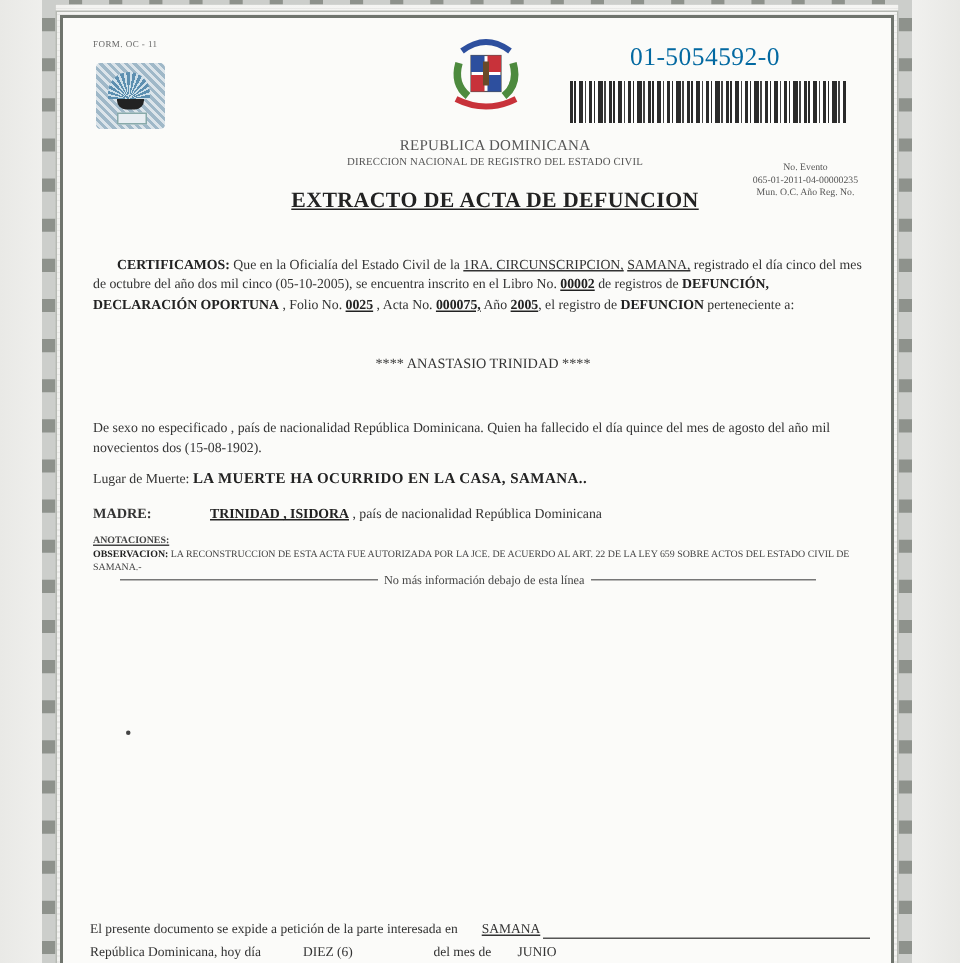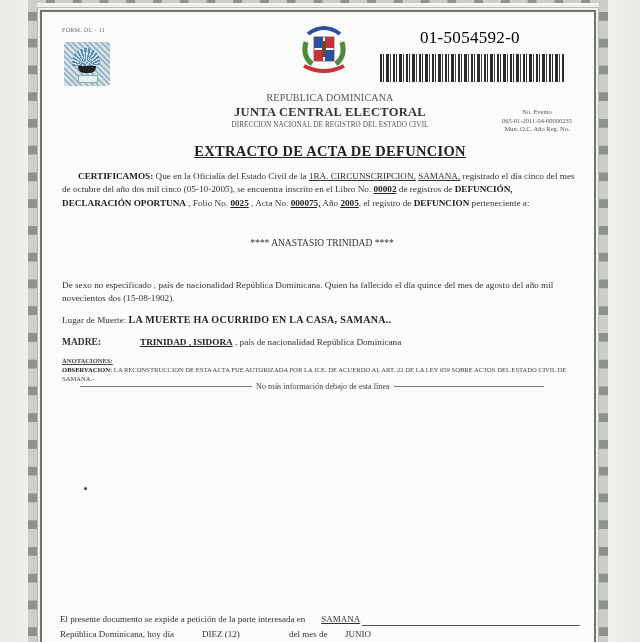--- a/index.html
+++ b/index.html
@@ -44,21 +44,21 @@
   .seal-left .fan {
     position: absolute; left: 8px; top: 6px; width: 28px; height: 18px;
     border-radius: 28px 28px 0 0;
     background: repeating-conic-gradient(from 270deg at 50% 100%, #5d8fb0 0 8deg, #cfe0ea 8deg 14deg);
   }
   .seal-left .boat { position: absolute; left: 14px; top: 24px; width: 18px; height: 7px; background: #222; border-radius: 0 0 6px 6px; }
   .seal-left .txt { position: absolute; left: 14px; top: 33px; width: 18px; height: 6px; background: #e8eef2; border: 1px solid #8aa; }
   .coat {
     left: 298px; top: 24px; width: 52px; height: 50px;
   }
-  .doc-number { left: 420px; top: 28px; font-size: 17px; color: #000000; letter-spacing: 0.3px; }
+  .doc-number { left: 420px; top: 28px; font-size: 17px; color: #0369a1; letter-spacing: 0.3px; }
   .barcode {
     left: 380px; top: 54px; width: 184px; height: 28px;
     background: repeating-linear-gradient(90deg,
       #2b2b2b 0 2px, #fff 2px 3px, #2b2b2b 3px 4px, #fff 4px 6px,
       #2b2b2b 6px 9px, #fff 9px 10px, #444 10px 11px, #fff 11px 13px);
   }
   .hdr-center { left: 180px; top: 92px; width: 300px; text-align: center; }
   .rep { font-size: 10px; letter-spacing: 0.2px; color: #555; }
   .jce { font-size: 12.5px; font-weight: bold; color: #333; margin-top: 2px; letter-spacing: 0.3px; }
   .dir { font-size: 7.2px; color: #555; letter-spacing: 0.1px; margin-top: 1px; }
@@ -112,21 +112,20 @@
     <rect x="24" y="17" width="4" height="16" fill="#6a4a2a"></rect>
     <path d="M6 42 Q26 52 46 42" stroke="#c8323a" stroke-width="4" fill="none"></path>
   </svg>
 </div>
 
 <div class="abs doc-number">01-5054592-0</div>
 <div class="abs barcode"></div>
 
 <div class="abs hdr-center">
   <div class="rep">REPUBLICA DOMINICANA</div>
-  <div class="jce">JUNTA CENTRAL ELECTORAL</div>
   <div class="dir">DIRECCION NACIONAL DE REGISTRO DEL ESTADO CIVIL</div>
   <div class="title">EXTRACTO DE ACTA DE DEFUNCION</div>
 </div>
 
 <div class="abs evento">
   <div>No. Evento</div>
   <div>065-01-2011-04-00000235</div>
   <div>Mun. O.C. Año Reg. No.</div>
 </div>
 
@@ -157,16 +156,16 @@
 <div class="abs dot"></div>
 
 <div class="abs footer1">
   <span>El presente documento se expide a petición de la parte interesada en</span>
   <span style="margin-left:16px;text-decoration:underline;">SAMANA</span>
   <span class="fill"></span>
 </div>
 
 <div class="abs footer2">
   <span style="width:142px;">República Dominicana, hoy día</span>
-  <span style="width:87px;">DIEZ (12)</span>
+  <span style="width:87px;">DIEZ (6)</span>
   <span style="width:56px;">del mes de</span>
   <span>JUNIO</span>
 </div>
 
 </body></html>

